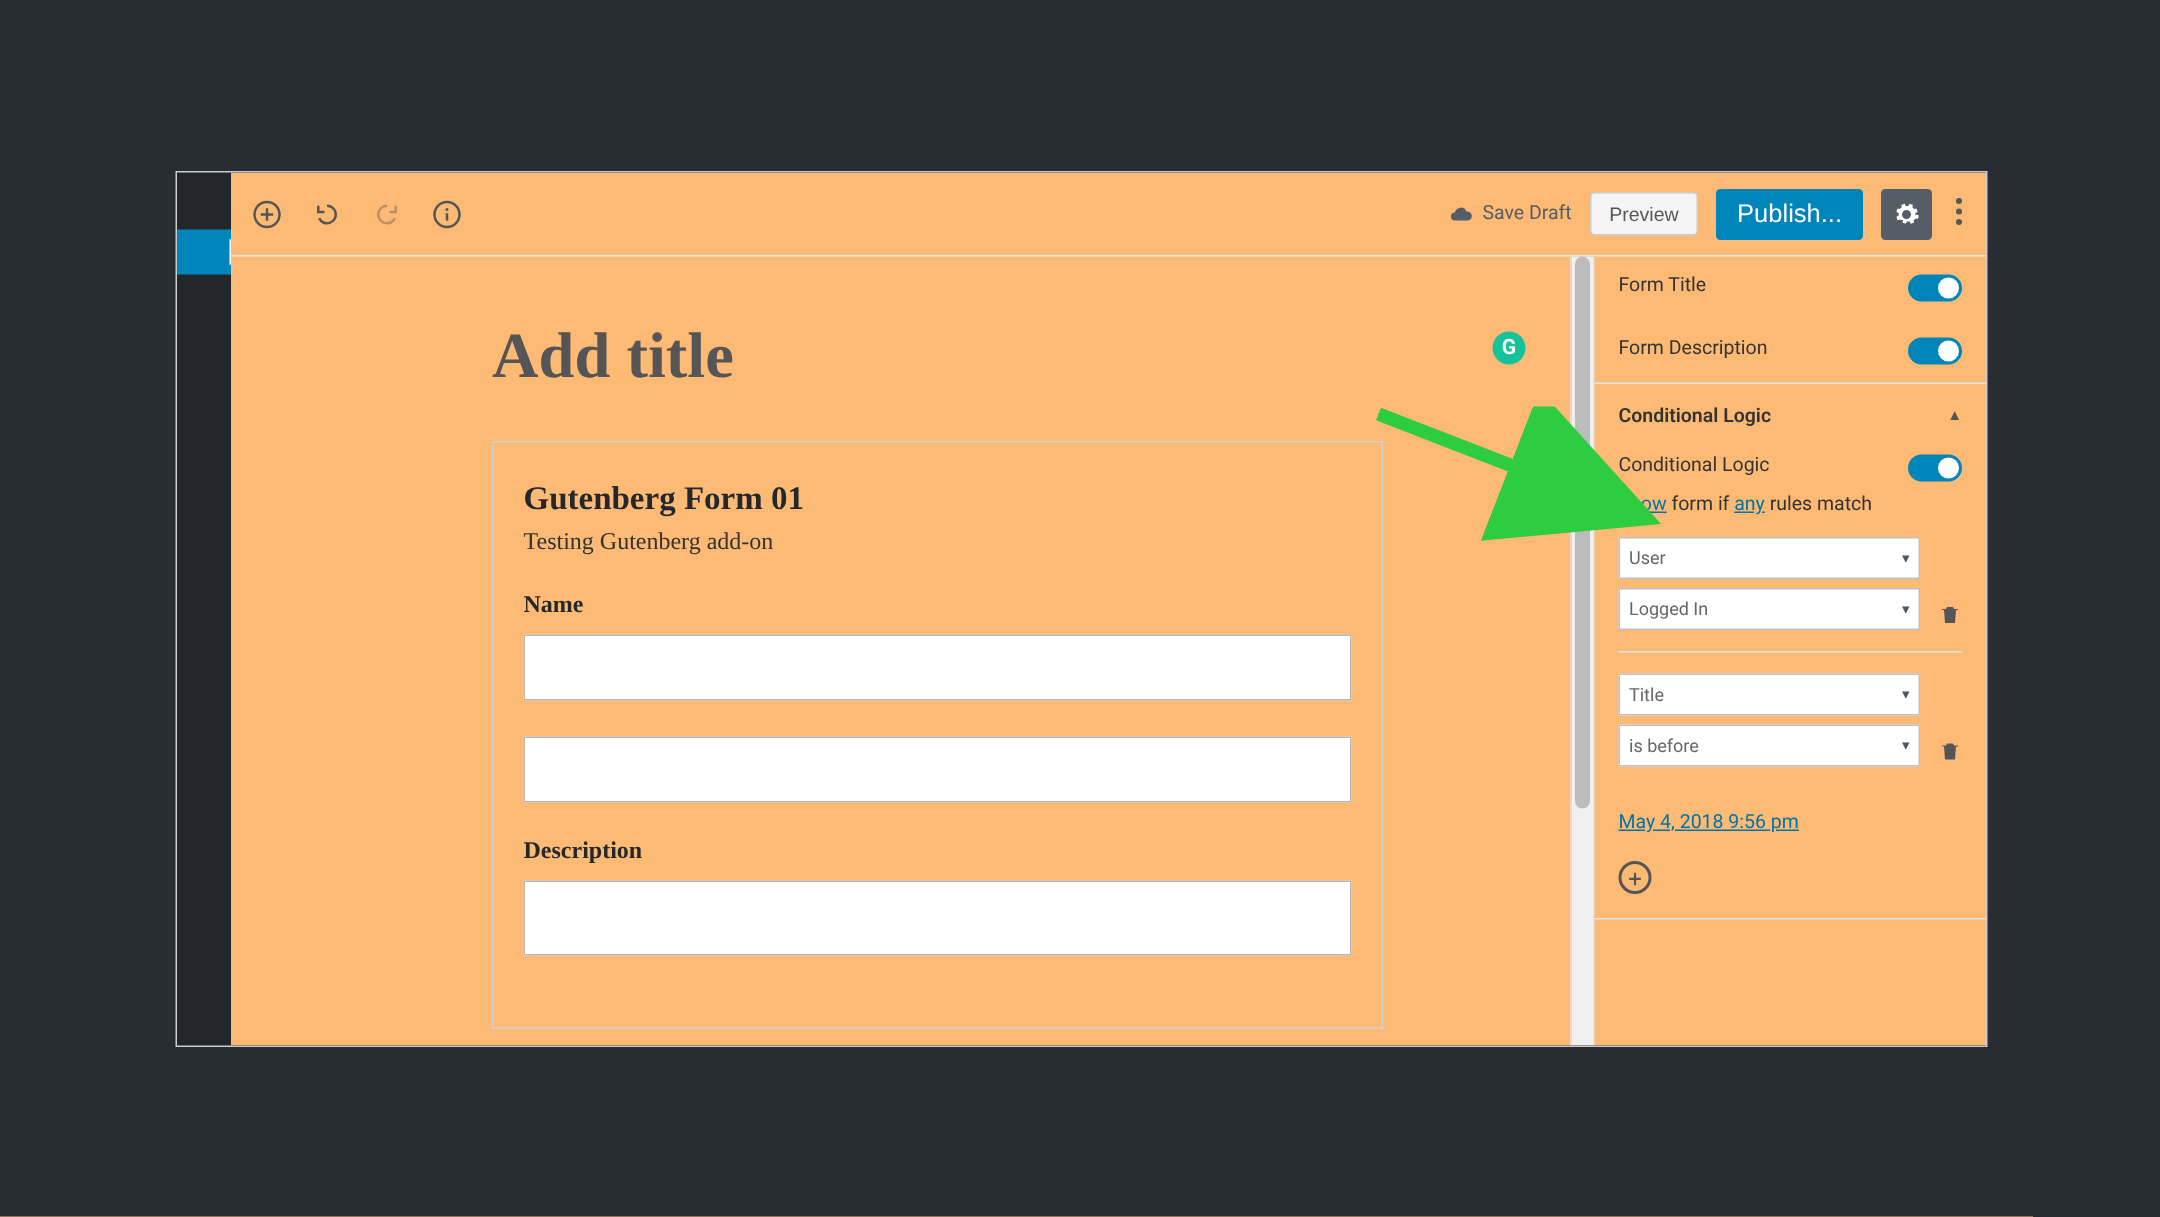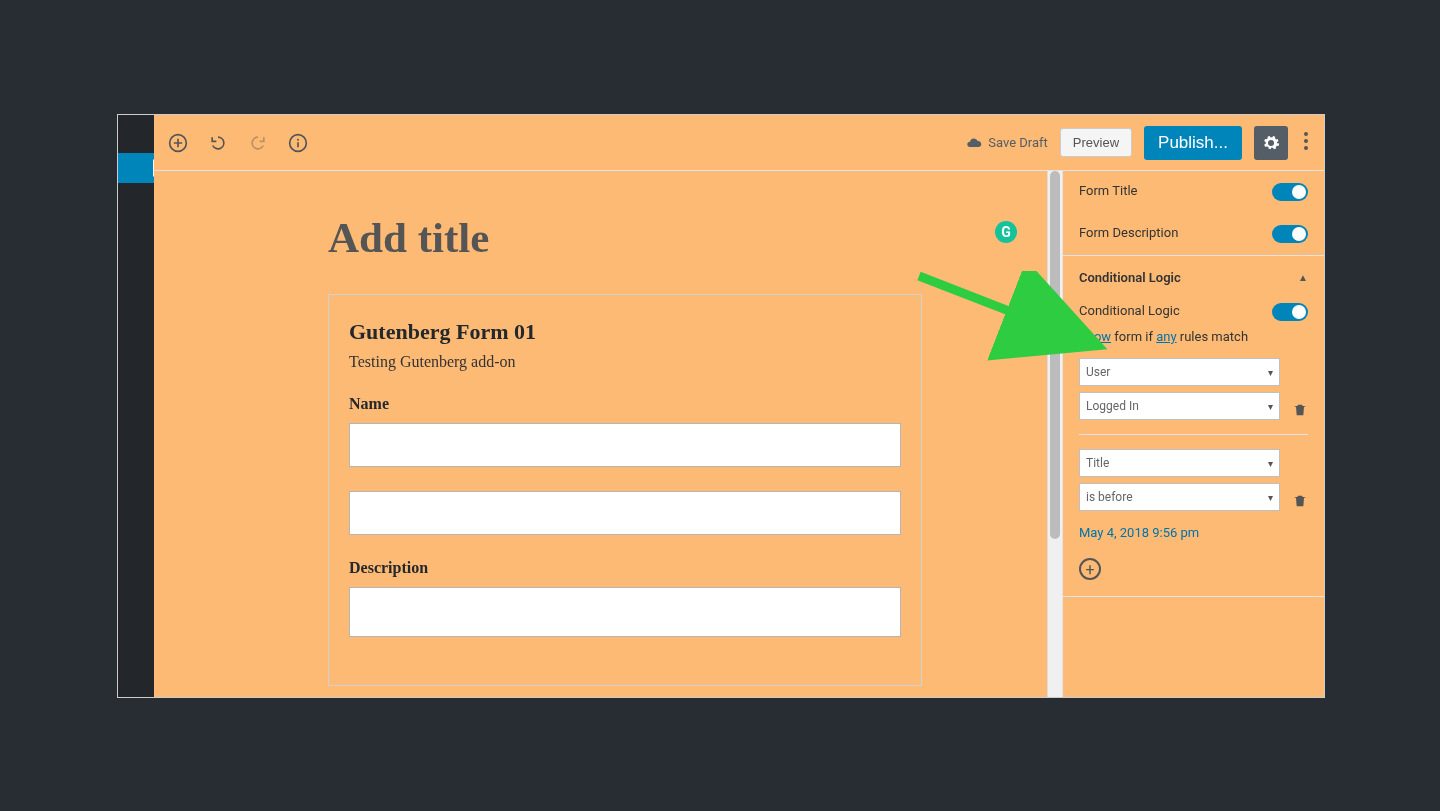--- a/index.html
+++ b/index.html
@@ -230,22 +230,22 @@
   color: #666;
   display: flex; align-items: center; justify-content: space-between;
   cursor: pointer;
 }
 .rule-select::after { content: "▾"; font-size: 10px; color: #555; }
 .trash {
   width: 16px; height: 18px; color: #555; cursor: pointer; margin-top: 4px;
 }
 .trash svg { width: 16px; height: 16px; fill: currentColor; }
 .date-link {
-  color: #0073aa; font-size: 13px;
-  display: inline-block; margin-top: 0; cursor: pointer;
+  color: #0073aa; text-decoration: underline; font-size: 13px;
+  display: inline-block; margin-top: 16px; cursor: pointer;
 }
 .add-rule {
   margin-top: 18px;
   width: 22px; height: 22px;
   border: 2px solid #555;
   border-radius: 50%;
   display: flex; align-items: center; justify-content: center;
   font-size: 16px; color: #555; cursor: pointer;
 }
 .arrow-annotation {

